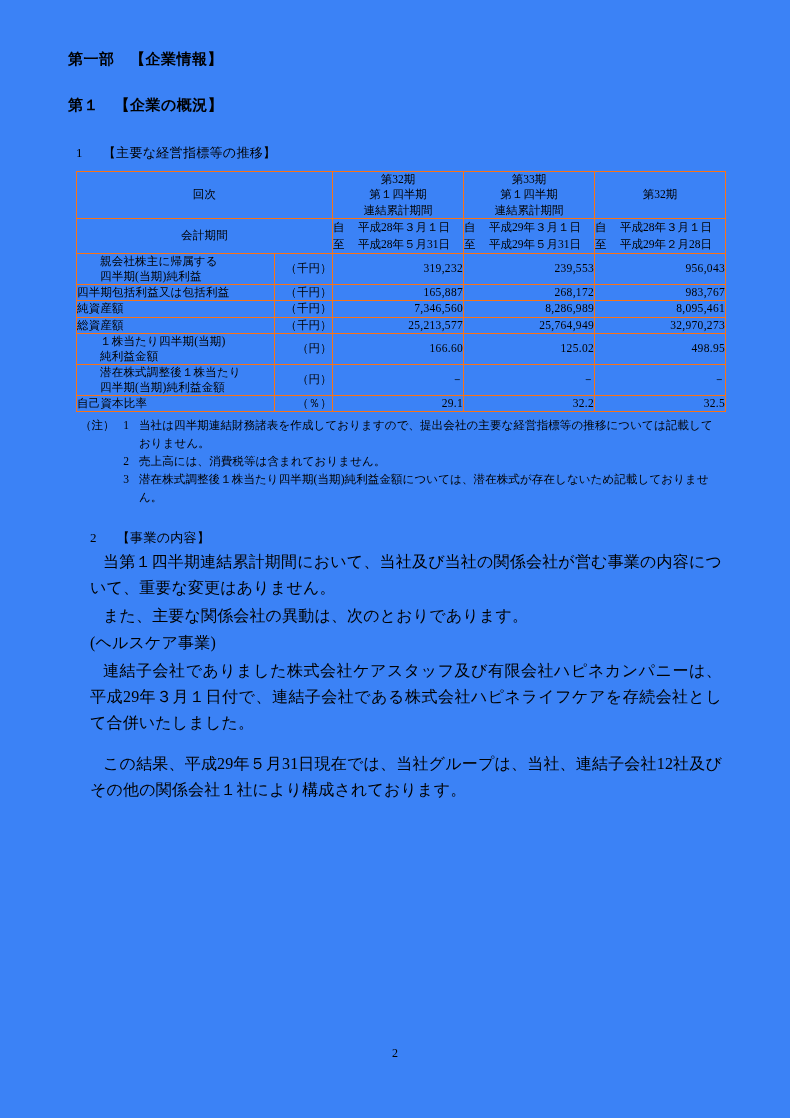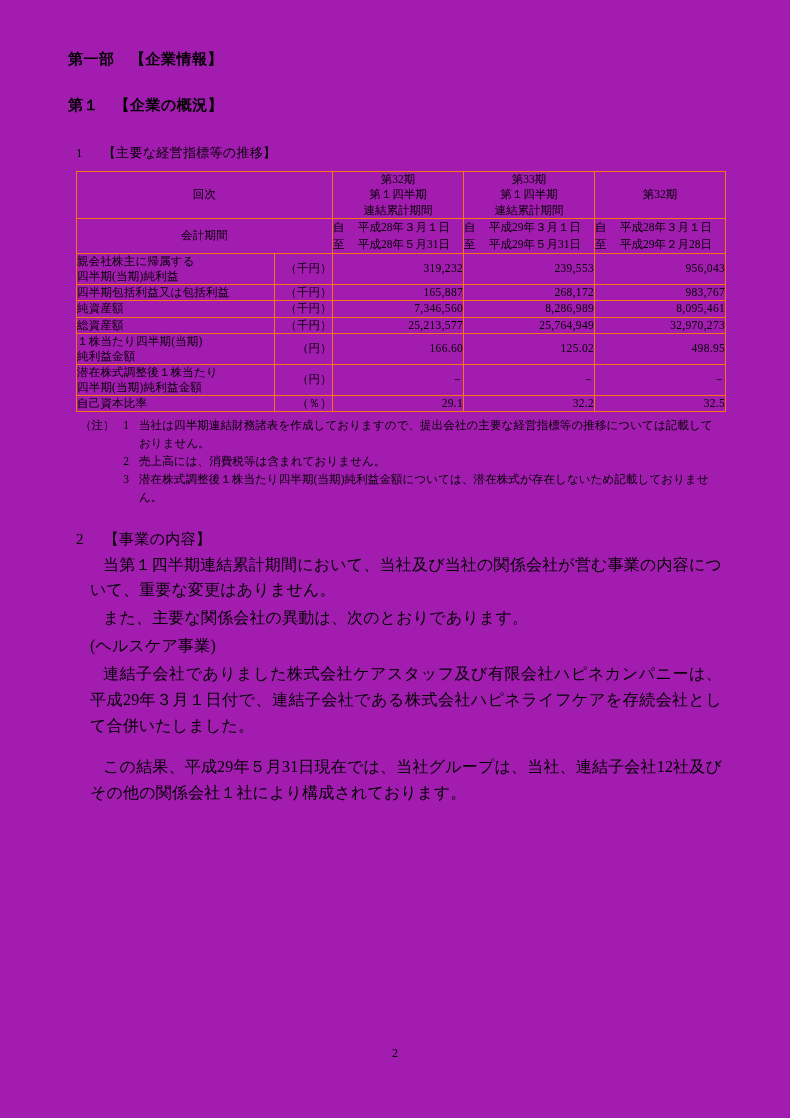--- a/index.html
+++ b/index.html
@@ -8,21 +8,21 @@
     background: #ffffff;
   }
   body {
     font-family: "Liberation Serif", "DejaVu Serif", serif;
     color: #000000;
   }
   .page {
     position: relative;
     width: 790px;
     height: 1118px;
-    background: #a21caf;
+    background: #3b82f6;
     box-sizing: border-box;
     overflow: hidden;
   }
   .content {
     position: absolute;
     left: 68px;
     top: 50px;
     width: 654px;
   }
 
@@ -42,22 +42,22 @@
     line-height: 1.3;
   }
   .h-item {
     font-size: 13px;
     margin: 0 0 9px 0;
     padding-left: 8px;
     line-height: 1.3;
     letter-spacing: 0.3px;
   }
   .h-item2 {
-    font-size: 15px;
-    margin: 0 0 2px 0;
+    font-size: 13px;
+    margin: 0 0 2px 14px;
     padding-left: 8px;
     line-height: 1.4;
     letter-spacing: 0.3px;
   }
   .gap-num { display: inline-block; width: 20px; }
 
   
   table.kpi {
     border-collapse: collapse;
     width: 650px;
@@ -73,21 +73,21 @@
   }
   .c-label { width: 198px; }
   .c-unit  { width: 58px; }
   .c-data  { width: 131px; }
 
   .lbl {
     padding: 4px 2px 4px 7px;
     text-align: left;
     letter-spacing: 0.2px;
   }
-  .lbl.two { line-height: 1.3; }
+  .lbl.two { line-height: 1.3; padding-left: 23px; }
   .unit {
     padding: 4px 6px 4px 0;
     text-align: right;
     letter-spacing: 0.2px;
   }
   .num {
     padding: 4px 9px 4px 4px;
     text-align: right;
     letter-spacing: 0.3px;
     font-variant-numeric: tabular-nums;

